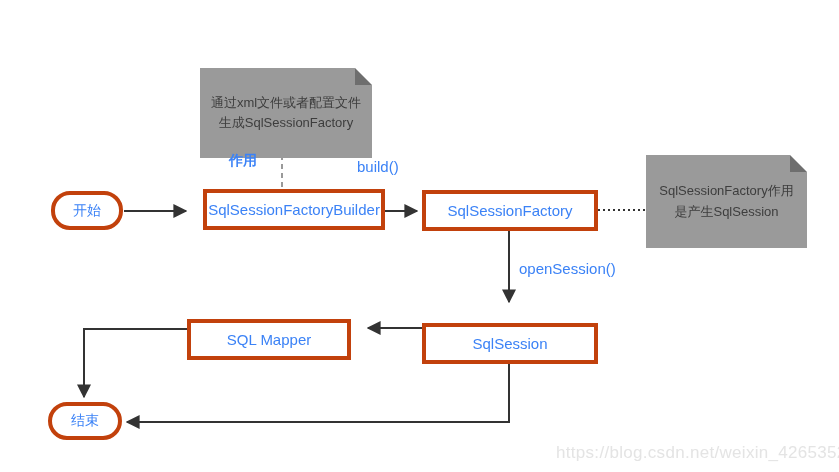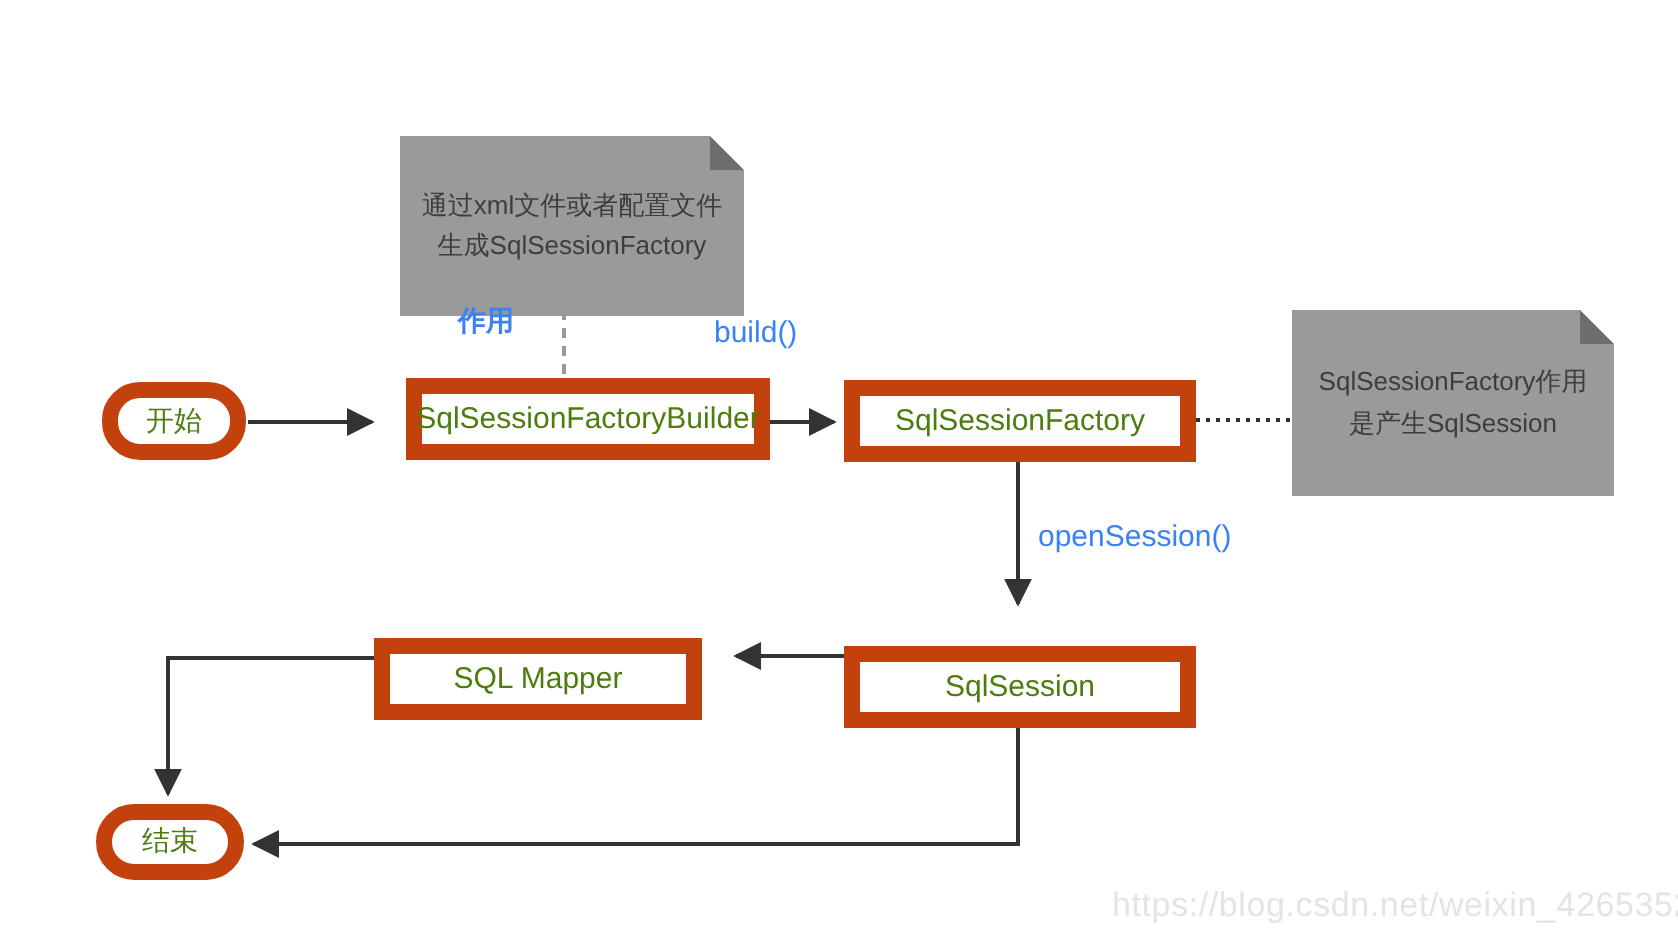--- a/index.html
+++ b/index.html
@@ -19,26 +19,26 @@
     position: absolute;
     left: 0; top: 0;
     width: 839px;
     height: 472px;
     pointer-events: none;
   }
   .node {
     position: absolute;
     box-sizing: border-box;
     background: #ffffff;
-    border: 8px solid #c2410c;
+    border: 4px solid #c2410c;
     display: flex;
     align-items: center;
     justify-content: center;
     font-size: 15px;
-    color: #4d7c0f;
+    color: #3b82f6;
     white-space: nowrap;
   }
   .terminal {
     border-radius: 19px;
     font-size: 14px;
   }
   .node-start   { left: 51px;  top: 191px; width: 72px;  height: 39px; }
   .node-builder { left: 203px; top: 189px; width: 182px; height: 41px; }
   .node-factory { left: 422px; top: 190px; width: 176px; height: 41px; }
   .node-session { left: 422px; top: 307px; width: 176px; height: 41px; margin-top: 16px; }

